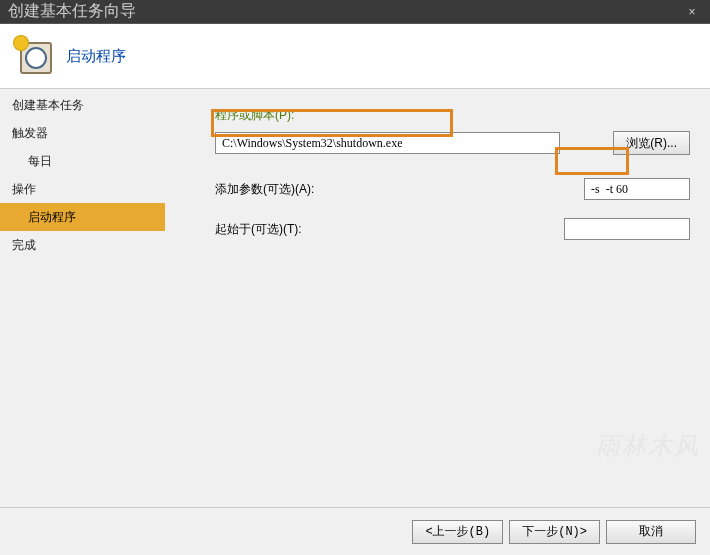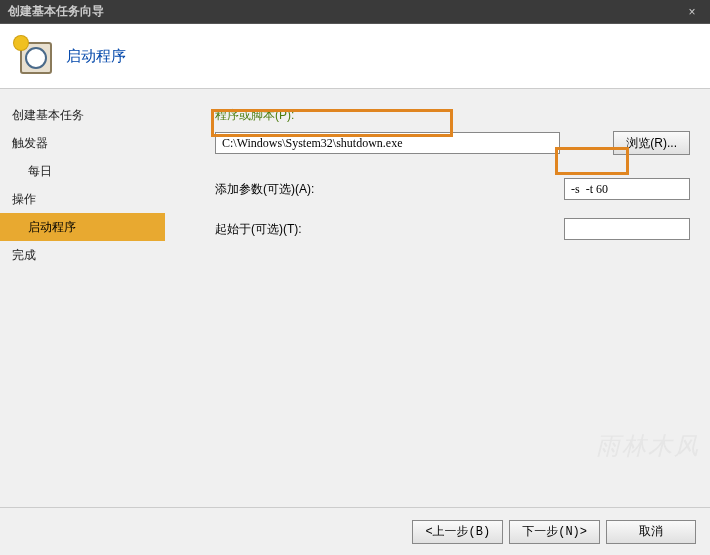--- a/index.html
+++ b/index.html
@@ -26,22 +26,21 @@
       height: 24px;
       background: #3a3a3a;
       color: #ccc;
       display: flex;
       align-items: center;
       padding: 0 8px;
       border-bottom: 1px solid #555;
     }
     .titlebar-title {
       flex: 1;
-      font-size: 12px;
-      font-weight: bold;
+      font-size: 16px;
     }
     .titlebar-close {
       width: 20px;
       text-align: center;
       color: #ccc;
       cursor: pointer;
       font-size: 12px;
     }
     .header {
       height: 65px;
@@ -94,21 +93,21 @@
     }
     .body {
       flex: 1;
       display: flex;
       background: #f0f0f0;
       position: relative;
     }
     .sidebar {
       width: 165px;
       background: #f0f0f0;
-      padding-top: 12px;
+      padding-top: 2px;
     }
     .sidebar-item {
       padding: 5px 12px;
       color: #222;
       cursor: pointer;
       font-size: 12px;
       line-height: 18px;
     }
     .sidebar-item.sub {
       padding-left: 28px;
@@ -143,21 +142,21 @@
       border: 1px solid #888;
       background: #fff;
       padding: 2px 6px;
       font-size: 12px;
       font-family: Liberation Serif, serif;
     }
     .text-input.program {
       width: 345px;
     }
     .text-input.args {
-      width: 126px;
+      width: 106px;
     }
     .text-input.startin {
       width: 126px;
     }
     .btn {
       height: 24px;
       padding: 0 12px;
       border: 1px solid #888;
       background: linear-gradient(#fafafa, #e0e0e0);
       font-size: 12px;

